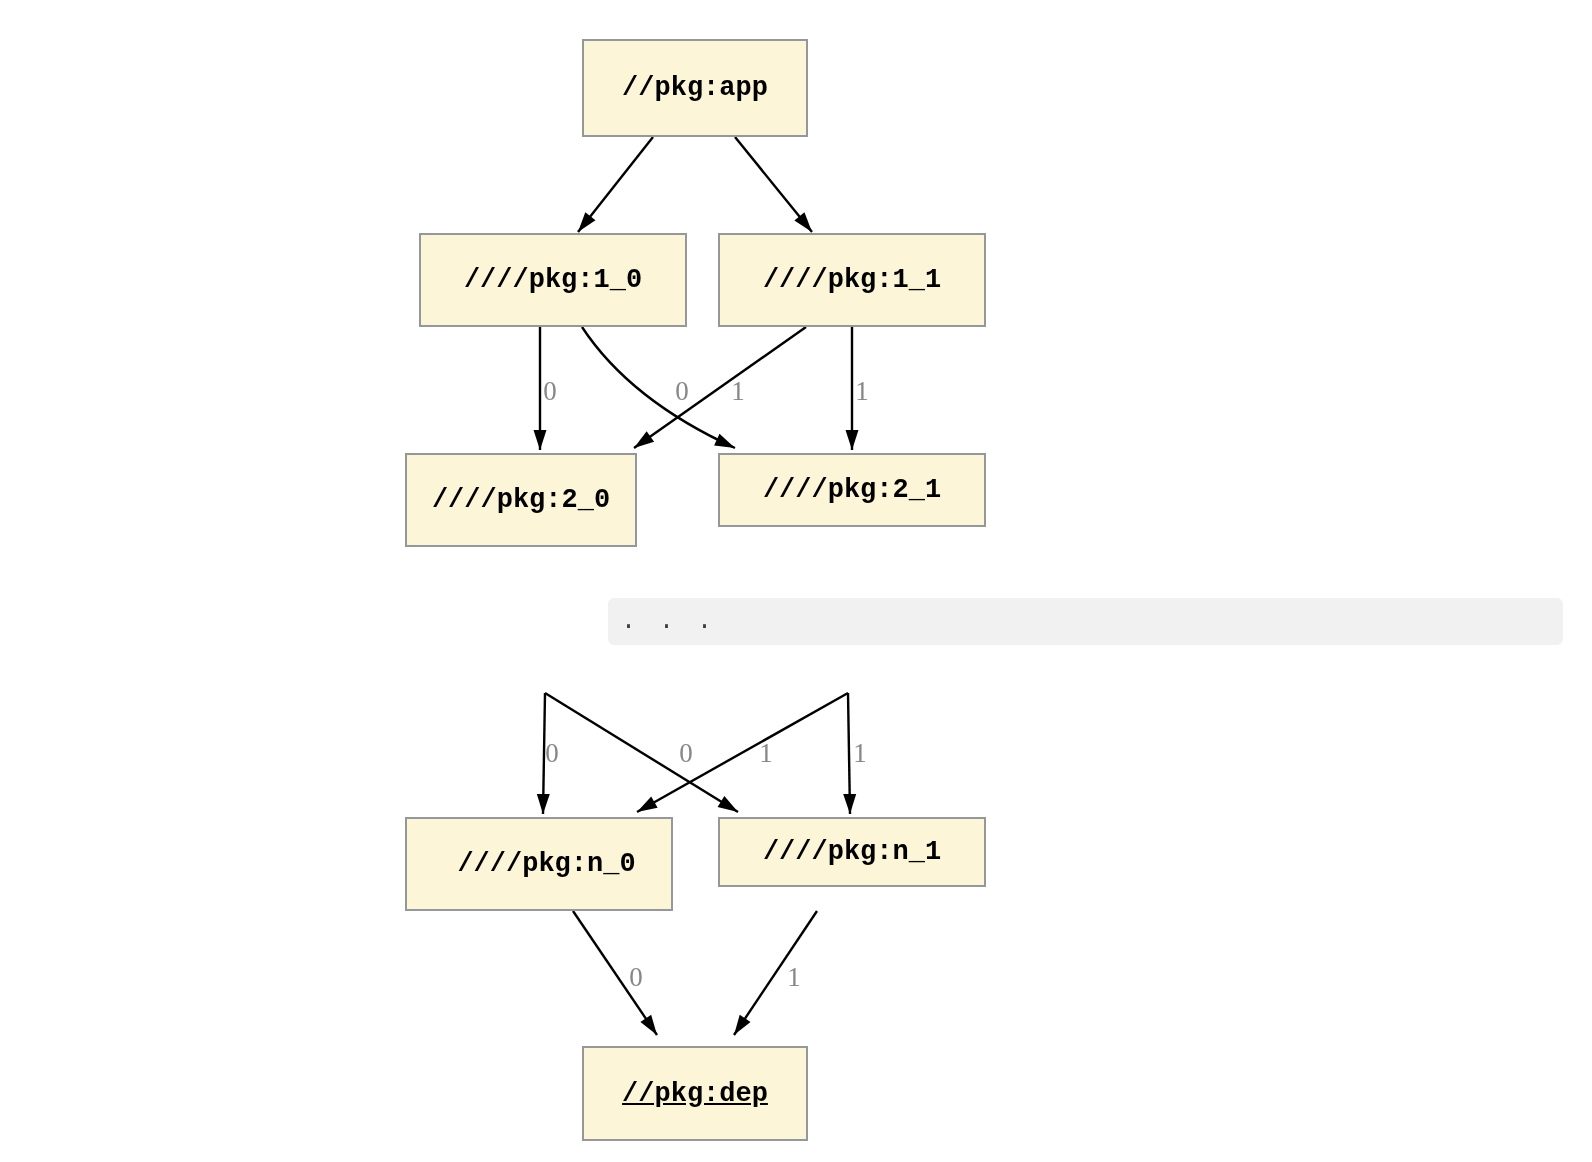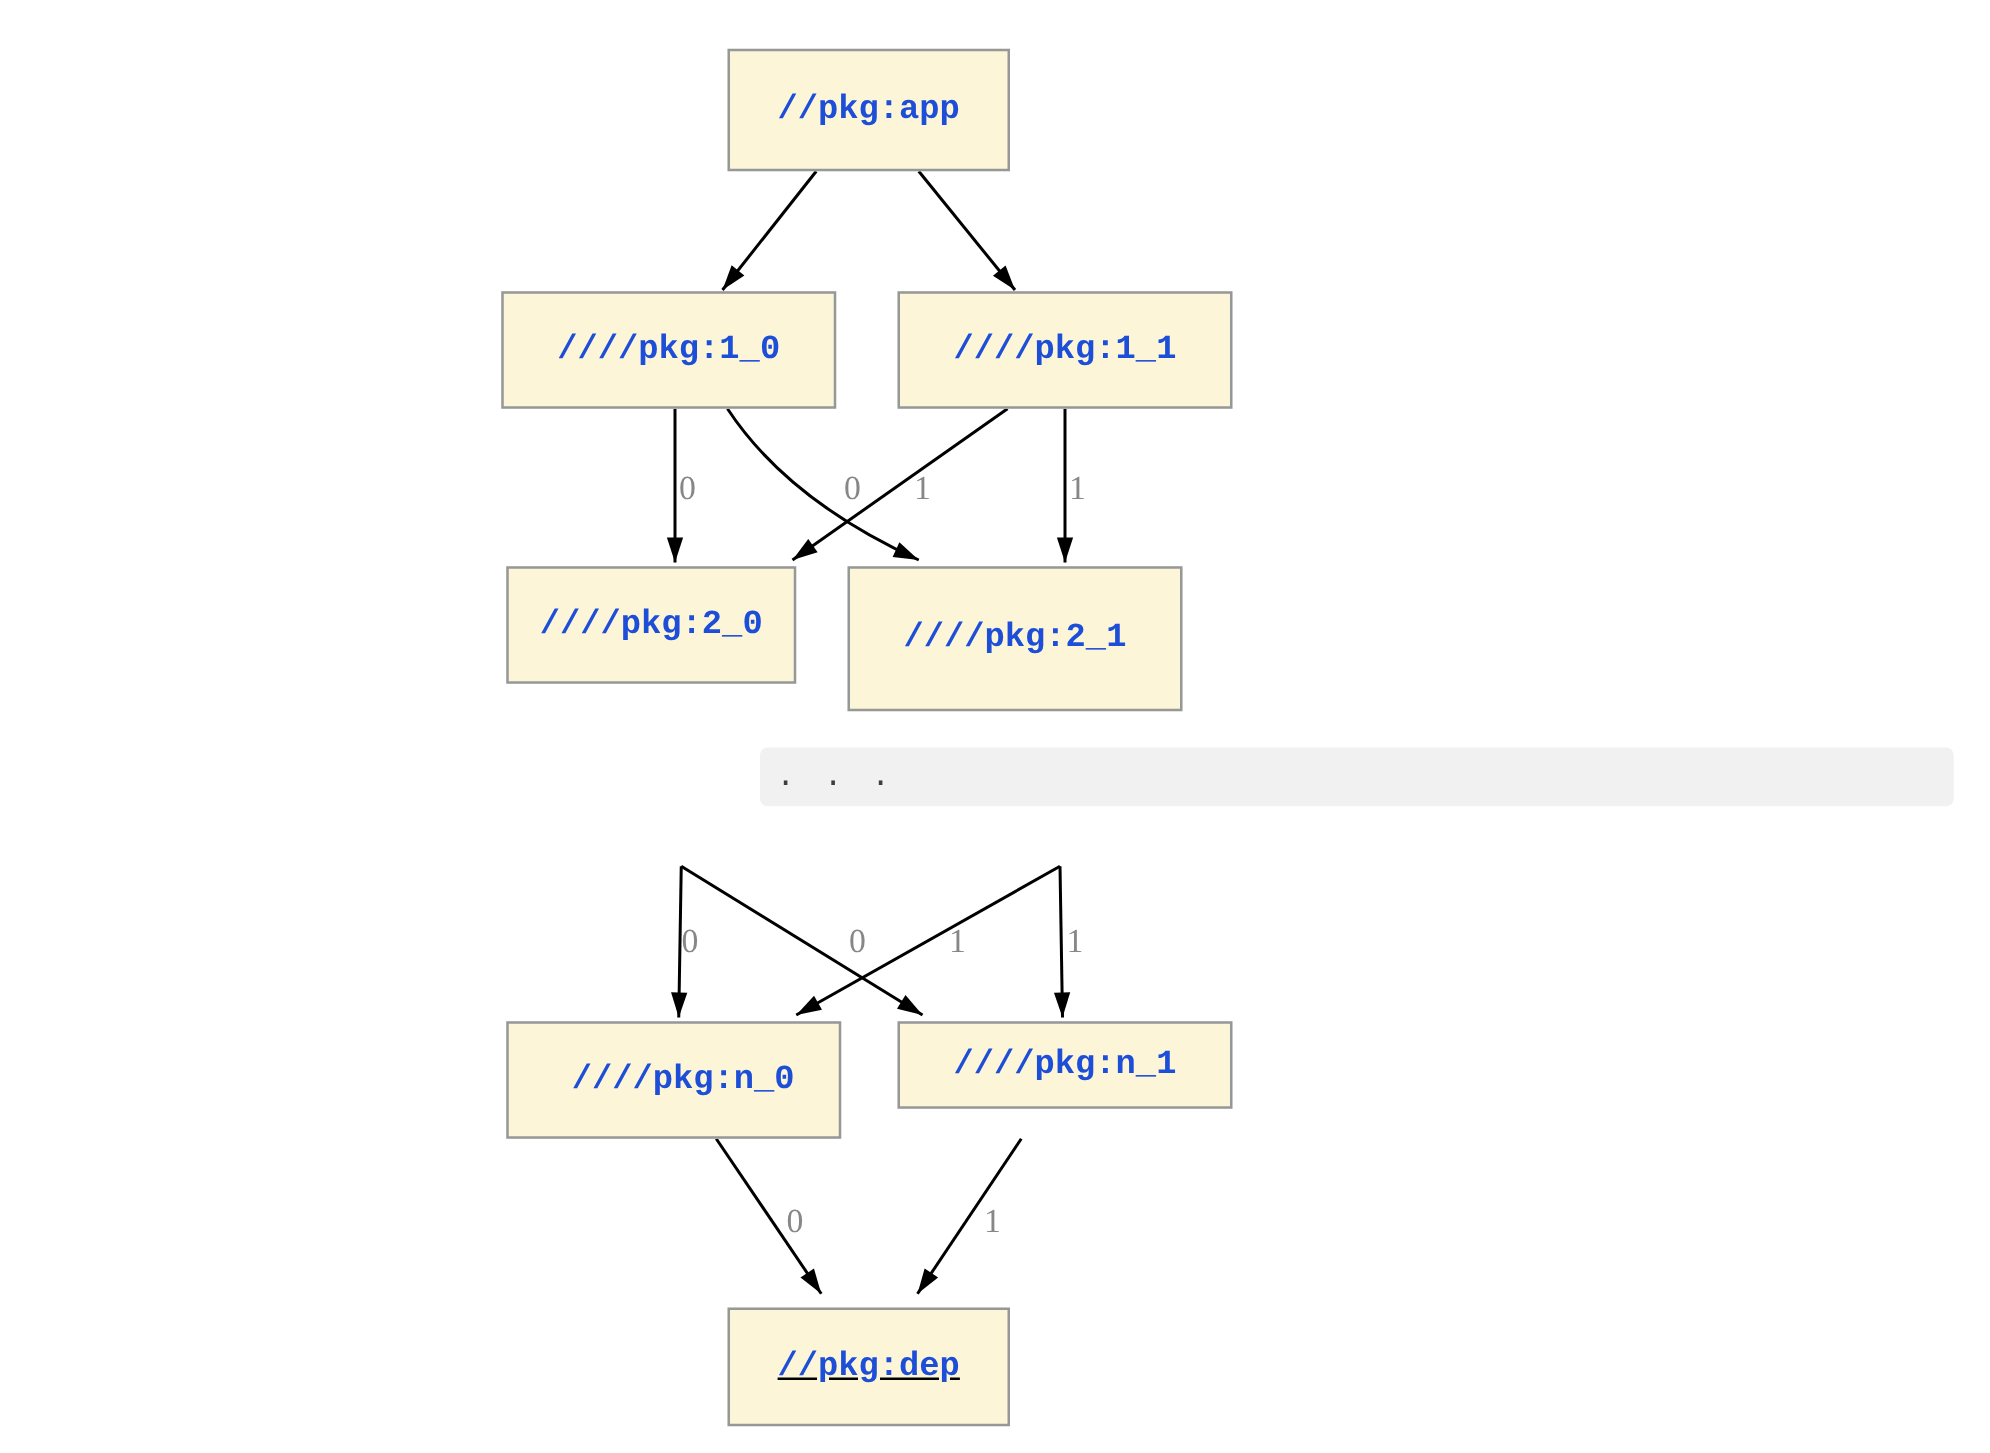--- a/index.html
+++ b/index.html
@@ -31,21 +31,21 @@
     background: var(--node-fill, #fdf5d8);
     border: 2px solid var(--node-border, #949898);
     display: flex;
     align-items: center;
     justify-content: center;
   }
   .nlabel {
     font-family: "Liberation Mono", monospace;
     font-weight: bold;
     font-size: 27px;
-    color: #1d4ed8;
+    color: #000000;
     white-space: pre;
     text-align: center;
   }
   .elabel {
     position: absolute;
     transform: translate(-50%, -50%);
     font-family: "Liberation Serif", serif;
     font-size: 27px;
     color: var(--edge-label, #878787);
     line-height: 1;
@@ -63,24 +63,24 @@
   }
   .ellipsis-text {
     font-family: "Liberation Mono", monospace;
     font-size: 25px;
     letter-spacing: 4px;
     color: var(--band-text, #3d3d3d);
     white-space: pre;
   }
   
   .n-app  { left: 582px; top: 39px;   width: 226px; height: 98px; }
-  .n-1_0  { left: 401px; top: 233px;  width: 268px; height: 94px; }
+  .n-1_0  { left: 419px; top: 233px;  width: 268px; height: 94px; }
   .n-1_1  { left: 718px; top: 233px;  width: 268px; height: 94px; }
   .n-2_0  { left: 405px; top: 453px;  width: 232px; height: 94px; }
-  .n-2_1  { left: 678px; top: 453px;  width: 268px; height: 116px; }
+  .n-2_1  { left: 718px; top: 453px;  width: 268px; height: 74px; }
   .n-n_0  { left: 405px; top: 817px;  width: 268px; height: 94px; padding-left: 15px; }
   .n-n_1  { left: 718px; top: 817px;  width: 268px; height: 70px; }
   .n-dep  { left: 582px; top: 1046px; width: 226px; height: 95px; text-decoration: underline; }
   
   .el-2  { left: 550px; top: 391px; }
   .el-3  { left: 682px; top: 391px; }
   .el-4  { left: 738px; top: 391px; }
   .el-5  { left: 862px; top: 391px; }
   .el-6  { left: 552px; top: 753px; }
   .el-7  { left: 686px; top: 753px; }

